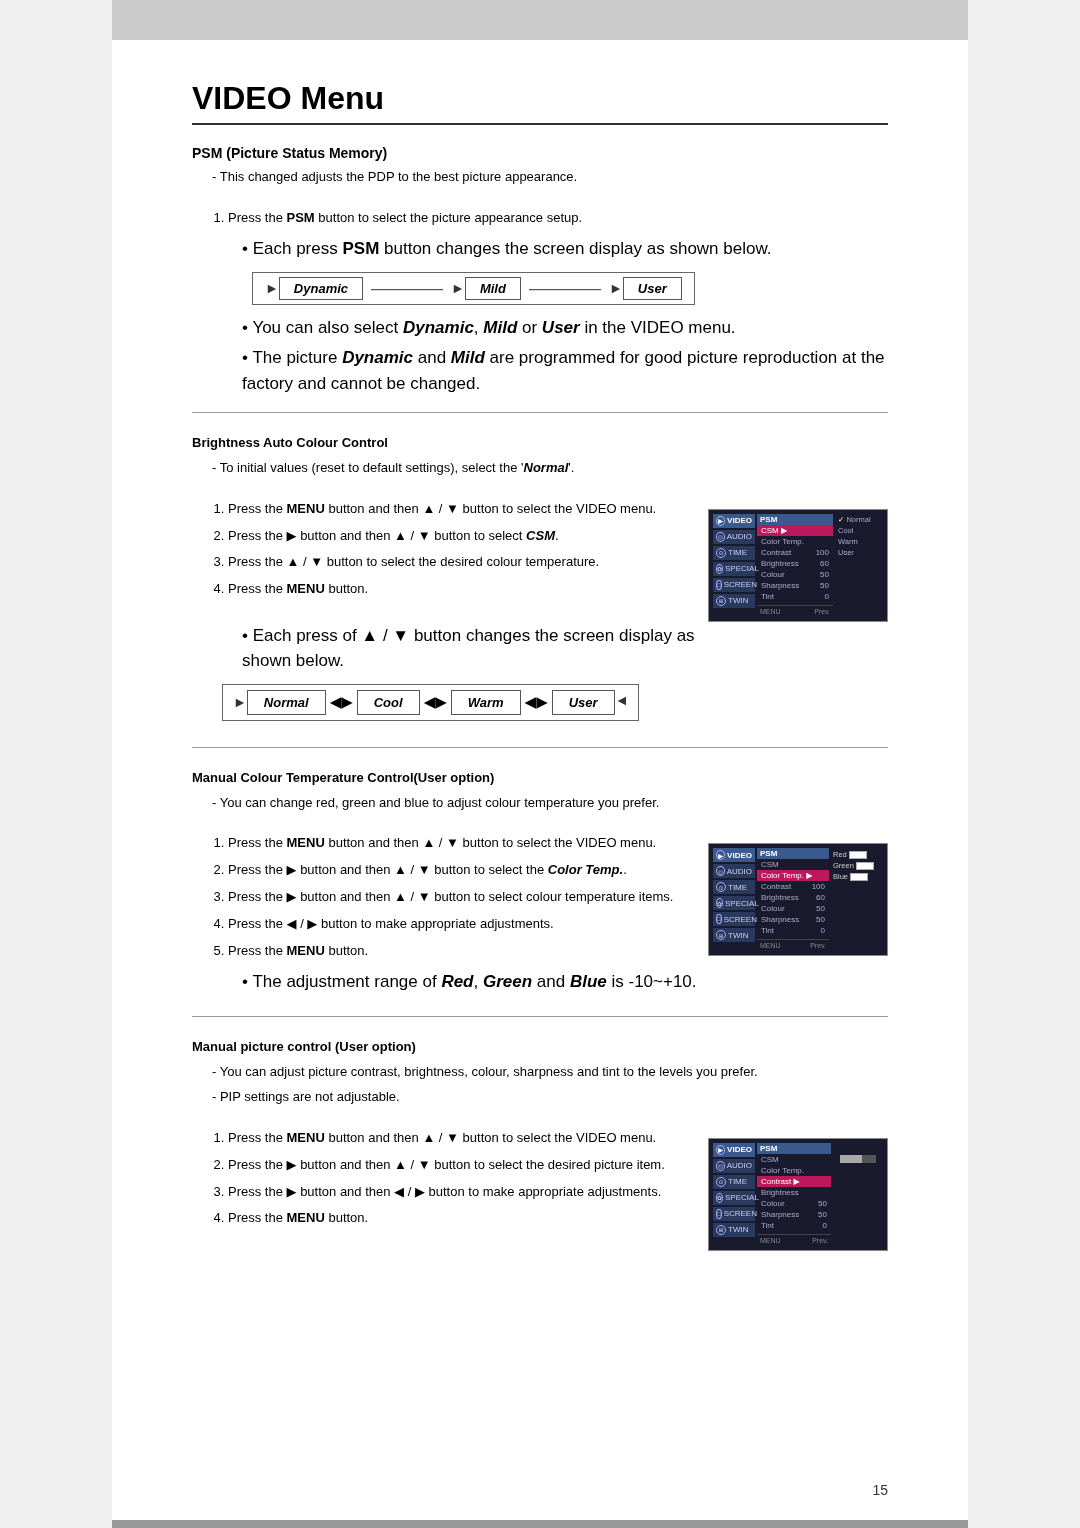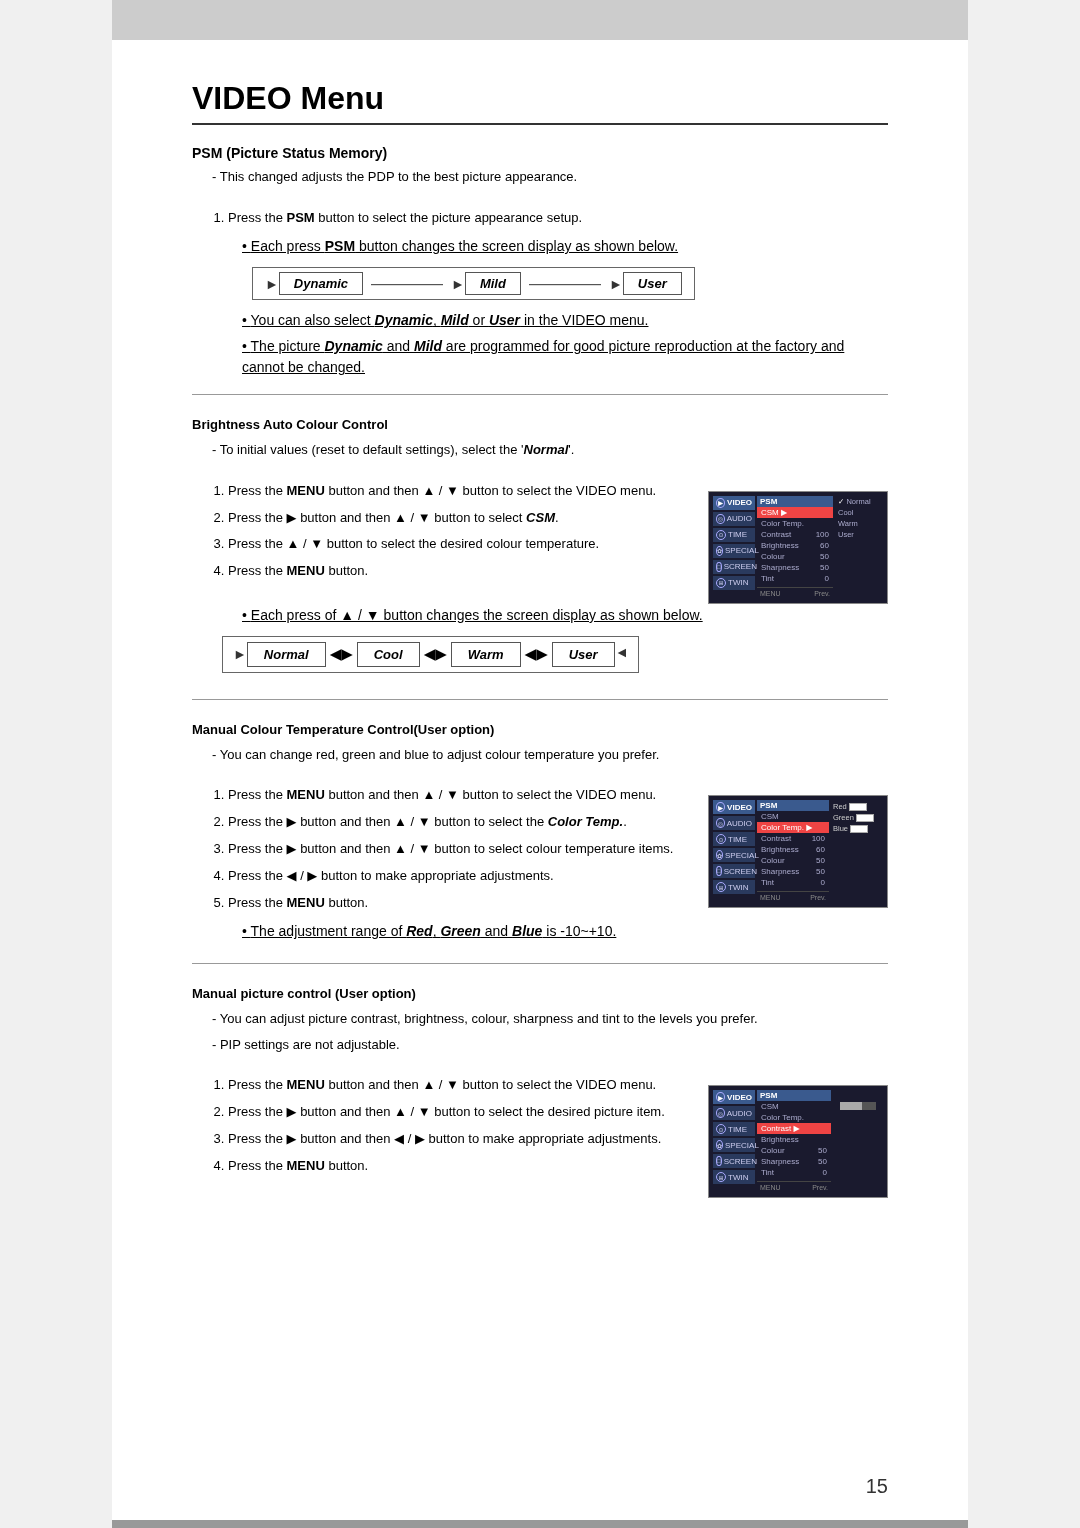--- a/index.html
+++ b/index.html
@@ -64,25 +64,24 @@
       margin-bottom: 8px;
     }
     .numbered-item {
       margin-bottom: 6px;
       font-size: 13px;
       line-height: 1.6;
       list-style: decimal;
       margin-left: 16px;
     }
     .bullet-item {
-      font-size: 14px;
+      font-size: 17px;
       margin-bottom: 5px;
       padding-left: 20px;
       line-height: 1.5;
-      text-decoration: underline;
     }
     .bullet-item::before {
       content: "• ";
     }
     .flow-diagram {
       display: flex;
       align-items: center;
       margin: 10px 0 10px 30px;
       border: 1px solid #666;
       padding: 4px 12px;
@@ -163,21 +162,21 @@
       font-weight: bold;
     }
     .menu-main-item {
       color: #aac;
       font-size: 8px;
       padding: 1px 4px;
       display: flex;
       justify-content: space-between;
     }
     .menu-main-item.highlighted {
-      background: #ef4444;
+      background: #be185d;
       color: #fff;
       display: flex;
       align-items: center;
     }
     .menu-sub-item {
       color: #aac;
       font-size: 7.5px;
       padding: 1px 3px;
     }
     .menu-sub-item.checkmarked::before {
@@ -190,21 +189,21 @@
       padding: 2px 3px;
       font-size: 7px;
       color: #888;
       border-top: 1px solid #444;
       margin-top: 3px;
     }
     .page-num {
       position: absolute;
       bottom: 30px;
       right: 80px;
-      font-size: 20px;
+      font-size: 14px;
       color: #333;
     }
     .normal-flow {
       display: flex;
       align-items: center;
       border: 1px solid #666;
       padding: 5px 10px;
       margin: 10px 0 10px 30px;
       width: fit-content;
     }

